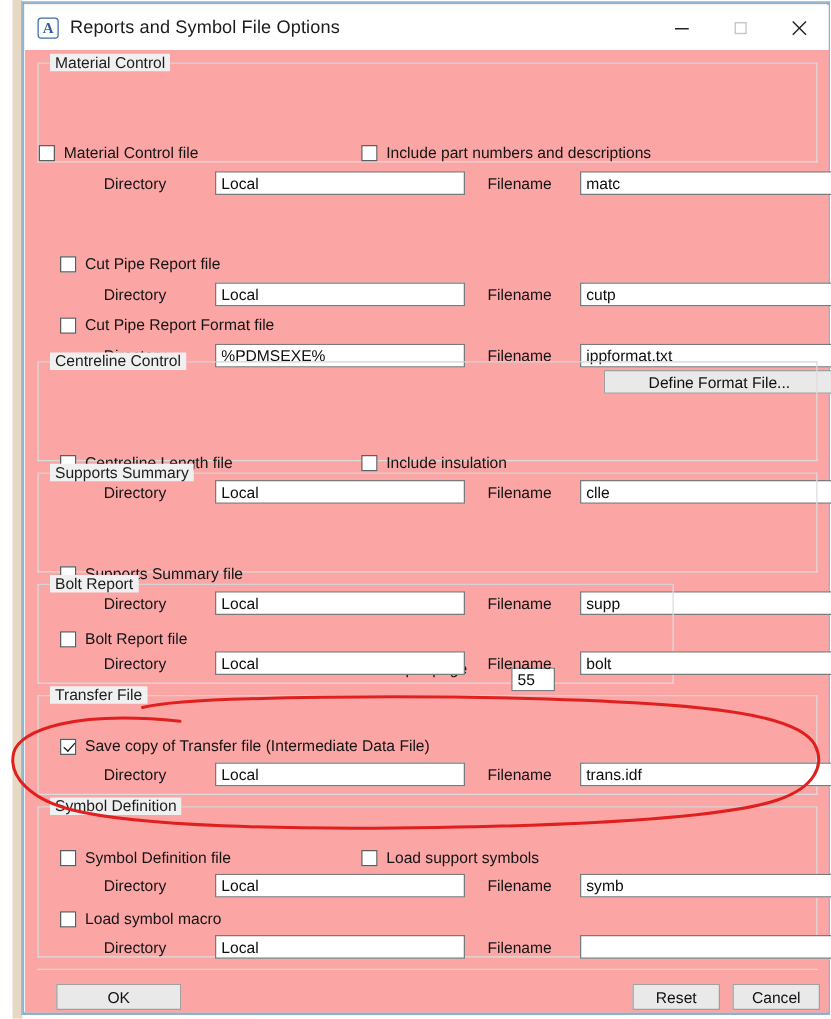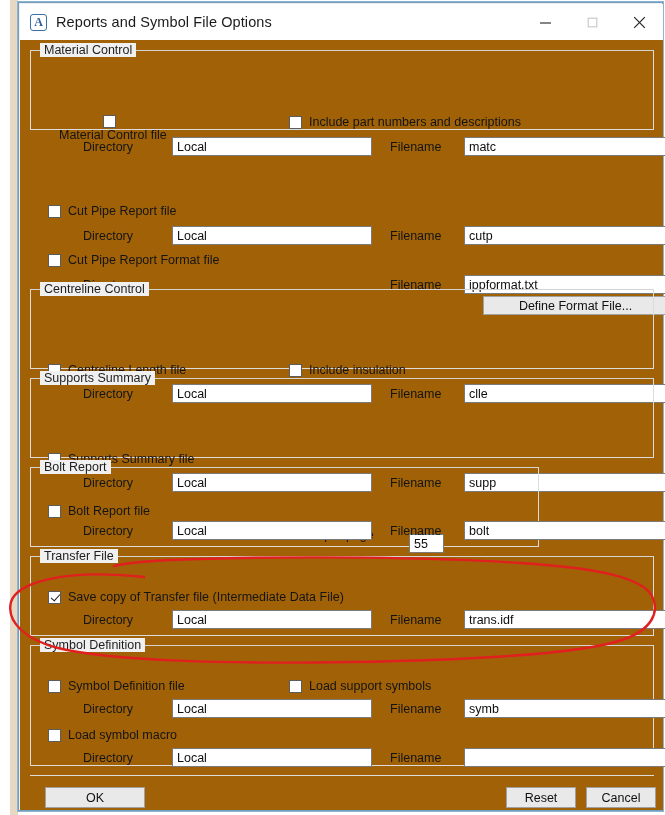--- a/index.html
+++ b/index.html
@@ -89,21 +89,21 @@
   }
   .win-btn.disabled { color: #c6c6c6; }
   .win-btn svg { display: block; }
 
   
   #client {
     position: absolute;
     left: 1px; top: 37px;
     width: 643px;
     height: 770px;
-    background: #a16207;
+    background: #fca5a5;
   }
 
   .group {
     position: absolute;
     border: 1px solid #dcdcdc;
     border-top: 1px solid #d4d4d4;
     box-sizing: border-box;
     background: transparent;
   }
   .group-title {
@@ -229,21 +229,21 @@
           </svg>
       </div>
     </div>
   </div>
 
   <div id="client">
 
     <div class="group" style="left:10px; top:10px; width:624px; height:80px;">
       <div class="group-title">Material Control</div>
     </div>
-    <div class="cb-row" style="left:32px; top:75px;flex-direction:column;">
+    <div class="cb-row" style="left:11px; top:75px;">
       <span class="cbox"></span>
       <span class="cb-label">Material Control file</span>
     </div>
     <div class="cb-row" style="left:269px; top:75px;">
       <span class="cbox"></span>
       <span class="cb-label">Include part numbers and descriptions</span>
     </div>
     <div class="fld-label" style="left:63px; top:100px;">Directory</div>
     <div class="textbox" style="left:152px; top:97px; width:200px;">Local</div>
     <div class="fld-label" style="left:370px; top:100px;">Filename</div>
@@ -256,20 +256,21 @@
     <div class="fld-label" style="left:63px; top:189px;">Directory</div>
     <div class="textbox" style="left:152px; top:186px; width:200px;">Local</div>
     <div class="fld-label" style="left:370px; top:189px;">Filename</div>
     <div class="textbox" style="left:444px; top:186px; width:204px;">cutp</div>
 
     <div class="cb-row" style="left:28px; top:213px;align-items:flex-end;">
       <span class="cbox"></span>
       <span class="cb-label">Cut Pipe Report Format file</span>
     </div>
     <div class="fld-label" style="left:63px; top:238px;">Directory</div>
+    <div class="textbox" style="left:152px; top:235px; width:200px;">%PDMSEXE%</div>
     <div class="fld-label" style="left:370px; top:238px;">Filename</div>
     <div class="textbox" style="left:444px; top:235px; width:204px;">ippformat.txt</div>
     <div class="pbtn" style="left:463px; top:256px; width:185px; height:19px;">Define Format File...</div>
 
     <div class="group" style="left:10px; top:249px; width:624px; height:80px;">
       <div class="group-title">Centreline Control</div>
     </div>
     <div class="cb-row" style="left:28px; top:323px;">
       <span class="cbox"></span>
       <span class="cb-label">Centreline Length file</span>

